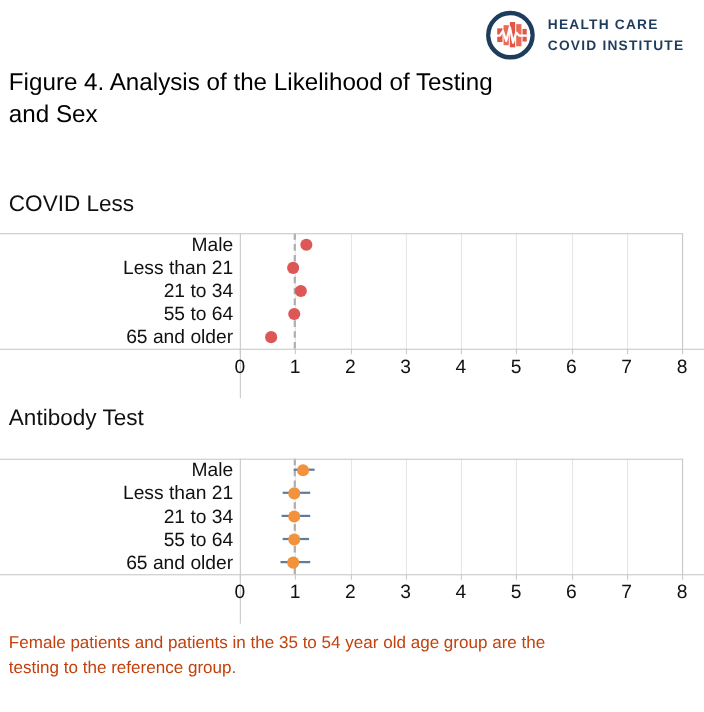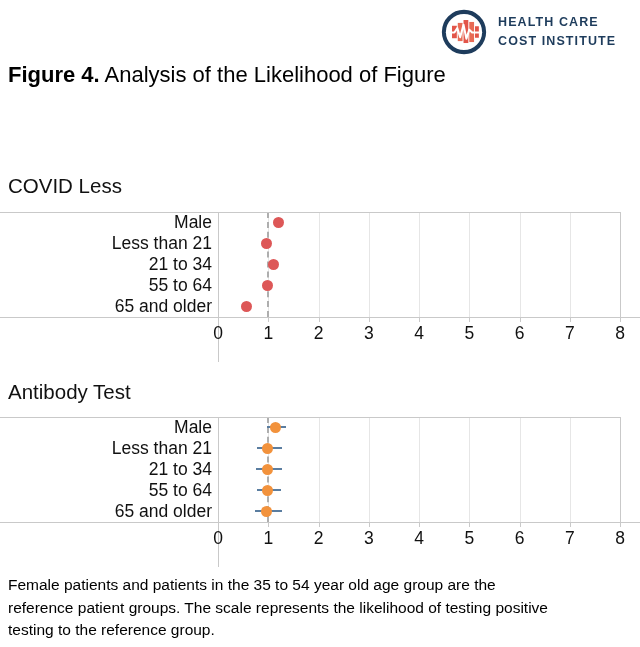--- a/index.html
+++ b/index.html
@@ -8,66 +8,67 @@
     font-family:"Liberation Sans",sans-serif;color:#000;
   }
   
   .logo{position:absolute;top:9px;left:441px;display:flex;align-items:center;}
   .logo svg{display:block;}
   .logo-text{margin-left:11px;color:#1e3c5c;font-weight:bold;font-size:12.5px;
     line-height:19px;letter-spacing:1.1px;white-space:nowrap;}
   
   .fig-title{position:absolute;left:8px;top:60px;width:600px;font-size:22px;
     line-height:29px;font-weight:normal;margin:0;color:#000;}
-  .fig-title b{font-weight:bold;text-align:center;}
+  .fig-title b{font-weight:normal;text-align:center;}
   
   .chart-heading{position:absolute;left:8px;margin:0;font-size:20.5px;font-weight:normal;color:#111;}
   #heading-0{top:174px;}
-  #heading-1{top:380px;}
+  #heading-1{top:368px;}
   
   .plotwrap{position:absolute;left:0;width:640px;height:150px;}
   #plot-0{top:212px;}
   #plot-1{top:417px;}
   .plotwrap *{position:absolute;}
   .hframe{background:#c9c9c9;height:1px;}
   .vframe{background:#c9c9c9;width:1px;}
   .gridline{background:#e6e6e6;width:1px;top:0;height:105px;}
   .refline{width:0;border-left:2px dashed #aeaeae;top:0;height:105px;}
   .tick{background:#c9c9c9;width:1px;top:105px;height:5px;}
   .axis-num{top:111px;width:34px;text-align:center;font-size:17.5px;color:#111;}
   .rowlabel{left:0;width:212px;height:21px;line-height:21px;text-align:right;
     font-size:17.5px;color:#111;white-space:nowrap;}
   .cibar{height:2px;}
   .dot{width:11px;height:11px;border-radius:50%;}
   
-  .footnote{position:absolute;left:8px;top:574px;font-size:15.5px;line-height:22.5px;color:#000000;}
+  .footnote{position:absolute;left:8px;top:574px;font-size:15.5px;line-height:22.5px;color:#c2410c;}
 </style>
 </head>
 <body>
 
 <div class="page">
 
   <div class="logo">
     <svg width="46" height="46" viewBox="0 0 48 48">
       <circle cx="24" cy="24" r="21" fill="#ffffff" stroke="#1e3c5c" stroke-width="4.2"></circle>
       <rect x="11.5" y="17.5" width="5" height="13" fill="#e25549"></rect>
       <rect x="17.5" y="14.5" width="5" height="19" fill="#e86b55"></rect>
       <rect x="23.5" y="11.5" width="5" height="24" fill="#e25549"></rect>
       <rect x="29.5" y="13.5" width="5" height="21" fill="#e86b55"></rect>
       <rect x="35.5" y="18" width="4" height="12" fill="#e25549"></rect>
       <polyline points="6,24.5 14,24.5 17,20 20,29.5 23.5,16.5 26.5,31 29.5,21.5 32.5,24.5 42,24.5" fill="none" stroke="#ffffff" stroke-width="2.1" stroke-linejoin="round" stroke-linecap="round"></polyline>
     </svg>
     <div class="logo-text">
       <div>HEALTH CARE</div>
-      <div>COST INSTITUTE</div>
+      <div>COVID INSTITUTE</div>
     </div>
   </div>
 
   <h1 class="fig-title">
-    <div><b>Figure 4.</b><span> Analysis of the Likelihood of Figure</span></div>
+    <div><b>Figure 4.</b><span> Analysis of the Likelihood of Testing</span></div>
+    <div>and Sex</div>
   </h1>
 
   <h2 class="chart-heading" id="heading-0">COVID Less</h2>
   <div class="plotwrap" id="plot-0">
       <div class="gridline" style="left: 268.25px;"></div>
       <div class="gridline" style="left: 318.5px;"></div>
       <div class="gridline" style="left: 368.75px;"></div>
       <div class="gridline" style="left: 419px;"></div>
       <div class="gridline" style="left: 469.25px;"></div>
       <div class="gridline" style="left: 519.5px;"></div>
@@ -153,17 +154,16 @@
       <div class="rowlabel" style="top: 62.5px;">55 to 64</div>
       <div class="cibar" style="left: 256.692px; width: 24.12px; top: 72px; background: rgb(90, 125, 160);"></div>
       <div class="dot" style="left: 261.745px; top: 67.5px; background: rgb(242, 146, 60);"></div>
       <div class="rowlabel" style="top: 83.5px;">65 and older</div>
       <div class="cibar" style="left: 255.185px; width: 26.6325px; top: 93px; background: rgb(90, 125, 160);"></div>
       <div class="dot" style="left: 260.74px; top: 88.5px; background: rgb(242, 146, 60);"></div>
     </div>
 
   <div class="footnote">
     <div>Female patients and patients in the 35 to 54 year old age group are the</div>
-    <div>reference patient groups. The scale represents the likelihood of testing positive</div>
     <div>testing to the reference group.</div>
   </div>
 
 </div>
 
 </body></html>

